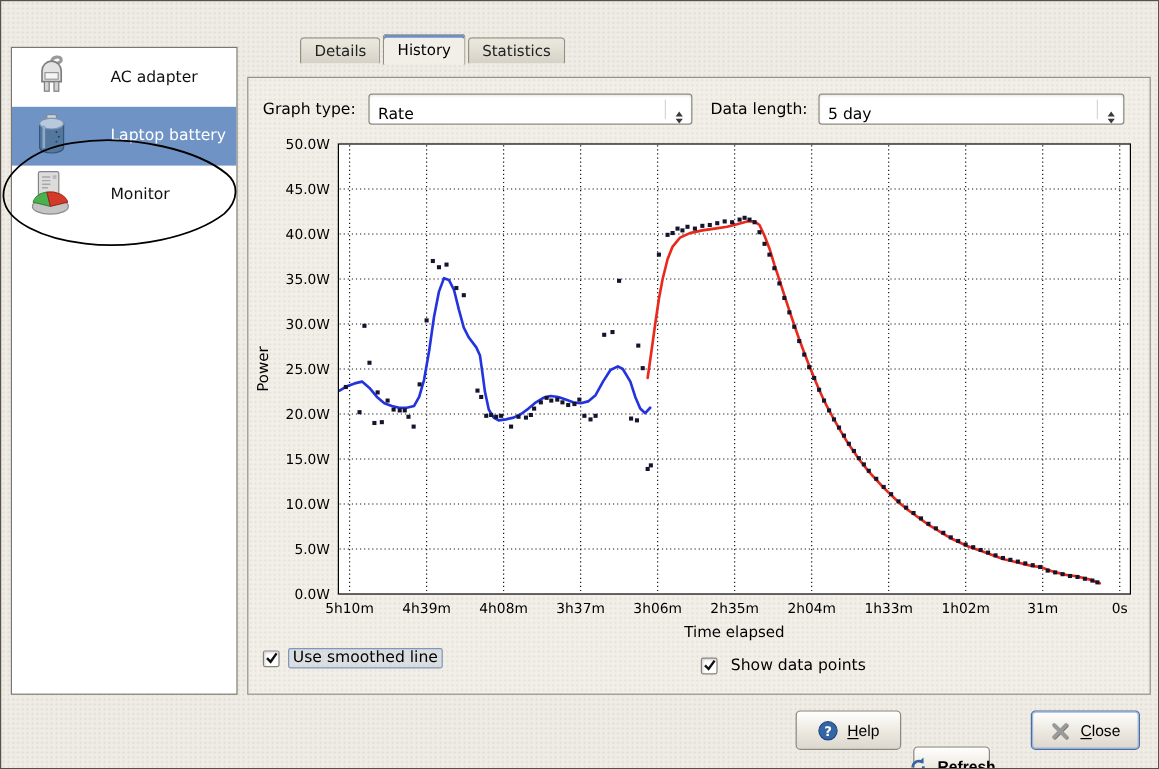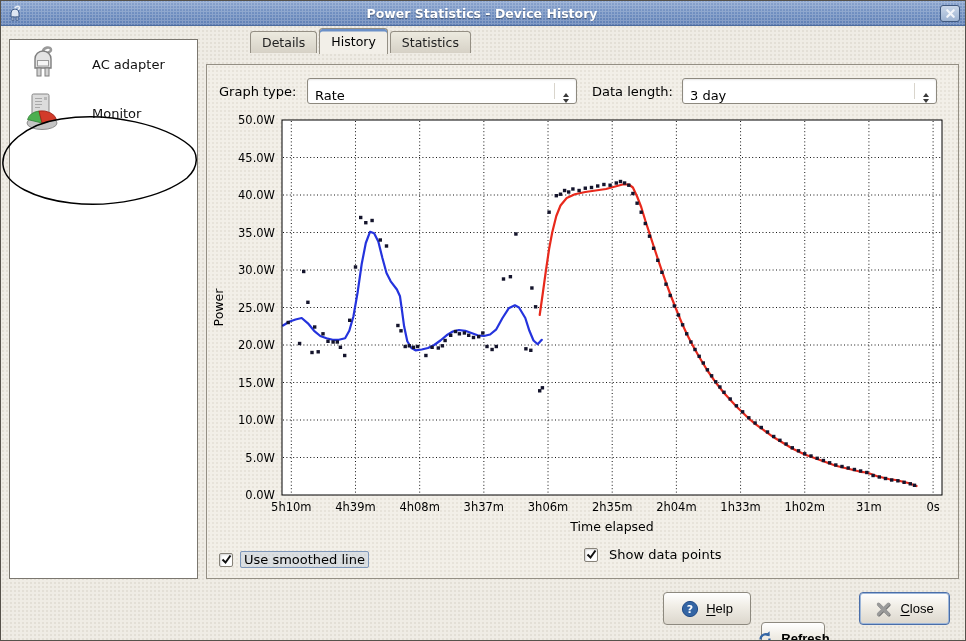--- a/index.html
+++ b/index.html
@@ -55,47 +55,43 @@
     background:linear-gradient(#ffffff,#f1eee7 40%,#dcd7cd);display:flex;align-items:center;justify-content:center;gap:7px;
     font-size:13px;color:#000;}
   .btn.focus{border-color:#4a6ea9;box-shadow:inset 0 0 0 1px #9db6d8;}
   .btn u{text-underline-offset:2px;}
 </style>
 </head>
 <body>
 
 <div class="window">
 
-  <div class="titlebar">
-    <span class="win-icon">
-      <svg viewBox="0 0 18 18" width="18" height="18">
-        <path d="M9 5 C9 2 13.5 1.5 13.5 4 C13.5 6.5 7 6 6.5 8" fill="none" stroke="#e8eef6" stroke-width="1.6"></path>
-        <path d="M5 9 a4 4 0 0 1 8 0 v4 h-8 z" fill="#dfe7f2" stroke="#3e5a86" stroke-width="1"></path>
-        <rect x="6" y="13" width="1.8" height="3.4" fill="#c6d2e4" stroke="#3e5a86" stroke-width="0.7"></rect>
-        <rect x="10.2" y="13" width="1.8" height="3.4" fill="#c6d2e4" stroke="#3e5a86" stroke-width="0.7"></rect>
-      </svg>
-    </span>
-    <span class="title-text">Power Statistics - Device History</span>
-    <span class="close-btn">
-      <svg viewBox="0 0 12 12" width="11" height="11">
-        <path d="M2.5 2.5 L9.5 9.5 M9.5 2.5 L2.5 9.5" stroke="#f2f5fa" stroke-width="2.4" stroke-linecap="round"></path>
-      </svg>
-    </span>
-  </div>
 
   <div class="sidebar">
       <div class="device-row">
         <span><svg viewBox="0 0 40 40" width="40" height="40">
             <path d="M20 9 C20 4 28 3 28 7 C28 11 16 10 15 14" fill="none" stroke="#9a9a9a" stroke-width="2.6"></path>
             <path d="M12 16 a8 8 0 0 1 16 0 v9 h-16 z" fill="#e3e3e3" stroke="#7e7e7e" stroke-width="1.4"></path>
             <rect x="14.5" y="17.5" width="11" height="5.5" fill="#f5f5f5" stroke="#9a9a9a"></rect>
             <rect x="14" y="25" width="4" height="8" fill="#d2d2d2" stroke="#7e7e7e"></rect>
             <rect x="22" y="25" width="4" height="8" fill="#d2d2d2" stroke="#7e7e7e"></rect>
           </svg></span>
         <span>AC adapter</span>
+      </div>
+      <div class="device-row selected">
+        <span><svg viewBox="0 0 40 40" width="40" height="40">
+            <rect x="16" y="3.5" width="8" height="4.5" rx="1" fill="#cfd6de" stroke="#7d8794"></rect>
+            <path d="M10 11 v20 a10 4.5 0 0 0 20 0 v-20 z" fill="#54779e" stroke="#36547c"></path>
+            <ellipse cx="20" cy="11" rx="10" ry="4.5" fill="#b9c9dd" stroke="#7d93b0"></ellipse>
+            <path d="M13.5 12.5 v19" stroke="#8fa9c8" stroke-width="2.2"></path>
+            <circle cx="24" cy="18" r="0.8" fill="#203c5e"></circle>
+            <circle cx="26" cy="22" r="0.8" fill="#203c5e"></circle>
+            <circle cx="24" cy="26" r="0.8" fill="#203c5e"></circle>
+          </svg></span>
+        <span>Laptop battery</span>
       </div>
       <div class="device-row">
         <span><svg viewBox="0 0 40 40" width="40" height="40">
             <rect x="9" y="2" width="17" height="24" rx="1.5" fill="#dcdcdc" stroke="#858585"></rect>
             <path d="M12 6.5 h7 M12 9.5 h7 M12 12.5 h7 M12 15.5 h5" stroke="#a8a8a8" stroke-width="1.2"></path>
             <rect x="21" y="5" width="3" height="3" fill="#b8b8b8"></rect>
             <ellipse cx="19" cy="31" rx="15" ry="6.5" fill="#c4c4c4" stroke="#8d8d8d"></ellipse>
             <path d="M19 31 L4.5 27.5 A15 11 0 0 1 16 19 Z" fill="#4caf50" stroke="#2e7d32" stroke-width="0.8"></path>
             <path d="M19 31 L16 19 A15 11 0 0 1 33.5 27.5 Z" fill="#d23b2a" stroke="#992015" stroke-width="0.8"></path>
           </svg></span>
@@ -119,21 +115,21 @@
       <span>Rate</span>
       <span class="spacer"></span>
         <span class="sep"></span>
       <span class="arrows">
           <span class="arr-up"></span>
           <span class="arr-dn"></span>
         </span>
     </div>
     <span class="ctl-label" style="left:385px;top:19px;">Data length:</span>
     <div class="combo" style="left:475px;top:13px;width:255px;">
-      <span>3 day</span>
+      <span>5 day</span>
       <span class="spacer"></span>
         <span class="sep"></span>
       <span class="arrows">
           <span class="arr-up"></span>
           <span class="arr-dn"></span>
         </span>
     </div>
 
     <div class="chart-wrap">
       <svg id="chart" width="753" height="432">
@@ -302,21 +298,21 @@
           <rect x="689.2" y="367.1" width="3.4" height="3.4" fill="#14142c"></rect>
           <rect x="695.4" y="368.6" width="3.4" height="3.4" fill="#14142c"></rect>
           <rect x="701.6" y="370.1" width="3.4" height="3.4" fill="#14142c"></rect>
           <rect x="705.8" y="371.6" width="3.4" height="3.4" fill="#14142c"></rect>
           <rect x="75" y="8" width="660" height="375" fill="none" stroke="#000" stroke-width="1"></rect>
           <text x="16" y="195.5" class="axis-title" text-anchor="middle" transform="rotate(-90 16 195.5)">Power</text>
           <text x="405" y="419" class="axis-title" text-anchor="middle">Time elapsed</text>
         </svg>
     </div>
 
-    <div class="cb" style="left:12px;top:486px;">
+    <div class="cb" style="left:12px;top:475px;">
       <span class="cb-box">
         <svg viewBox="0 0 11 11" width="11" height="11">
           <polyline points="1.5,5.5 4.5,8.5 9.5,1.5" fill="none" stroke="#111" stroke-width="2"></polyline>
         </svg>
       </span>
       <span class="cb-label focused">Use smoothed line</span>
     </div>
     <div class="cb" style="left:377px;top:481px;">
       <span class="cb-box">
         <svg viewBox="0 0 11 11" width="11" height="11">

